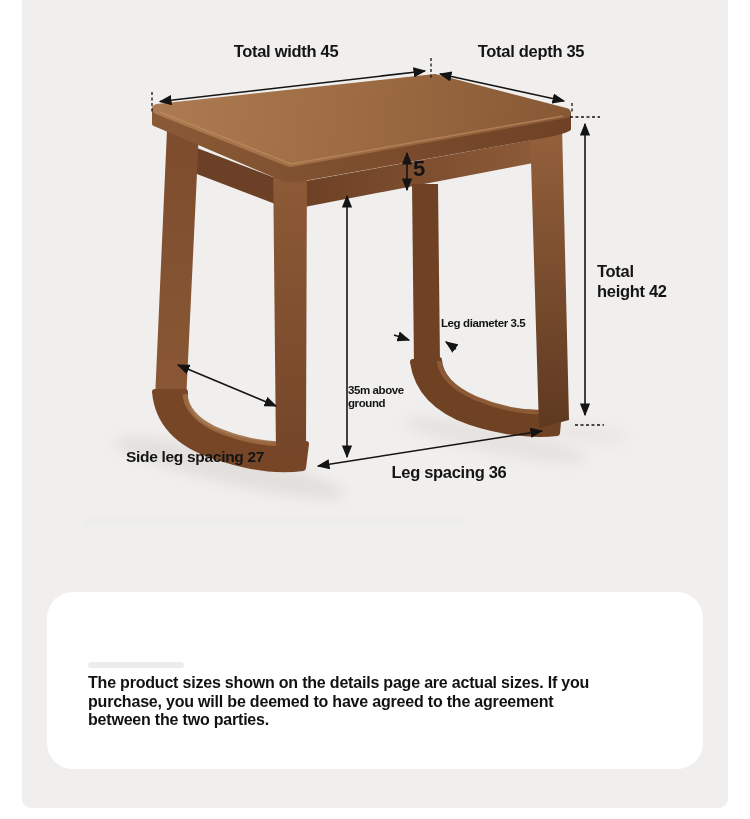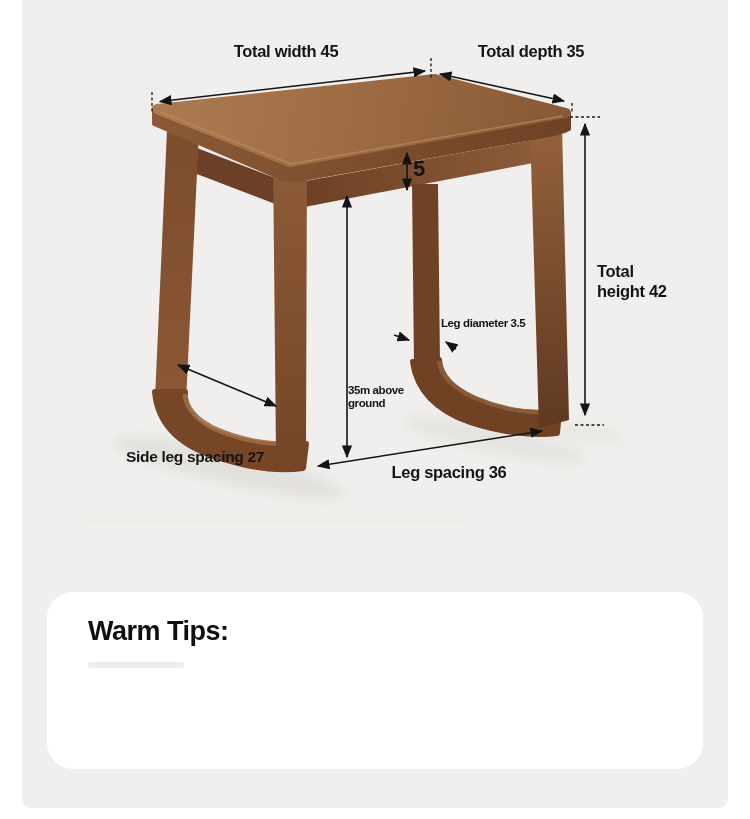--- a/index.html
+++ b/index.html
@@ -140,15 +140,15 @@
     <text class="t-main" x="597" y="297">height 42</text>
     <text class="t-small" x="441" y="327">Leg diameter 3.5</text>
     <text class="t-small" x="348" y="394">35m above</text>
     <text class="t-small" x="348" y="407">ground</text>
     <text class="t-mid" x="126" y="462">Side leg spacing 27</text>
     <text class="t-main" x="449" y="478" text-anchor="middle">Leg spacing 36</text>
   </g>
 </svg>
 
 <div class="tips-card">
-  <h2 class="tips-title">Warm Tips:</h2>
   <div class="tips-smudge"></div>
+  <p class="tips-body">The product sizes shown on the details page are actual sizes. If you purchase, you will be deemed to have agreed to the agreement between the two parties.</p>
 </div>
 
 </body></html>

